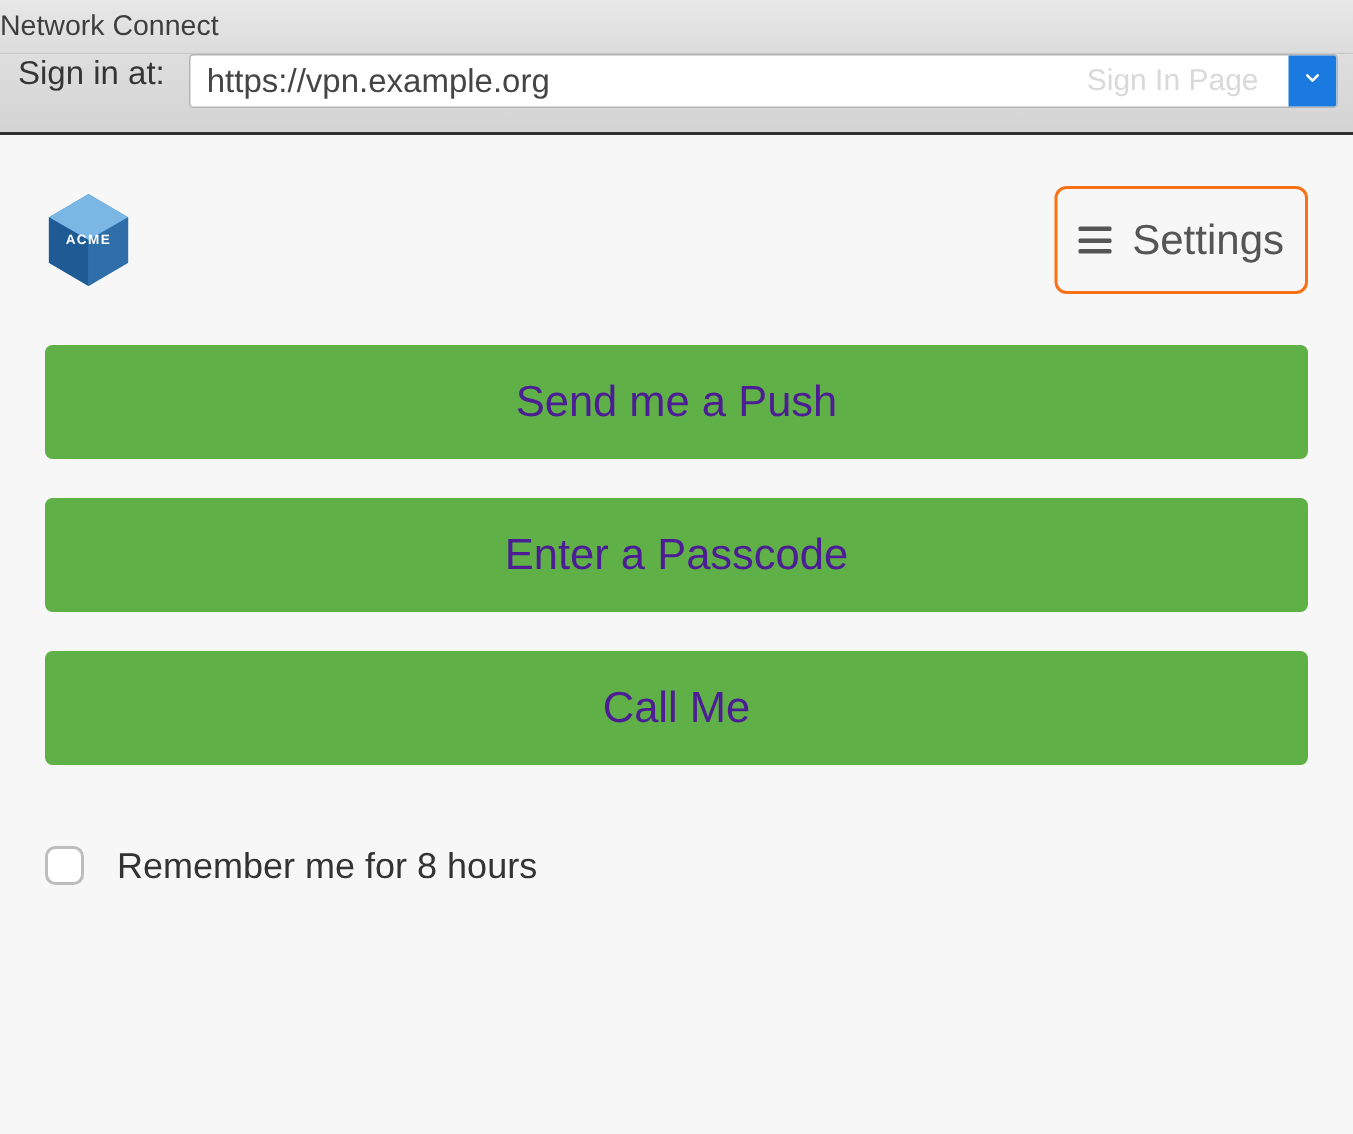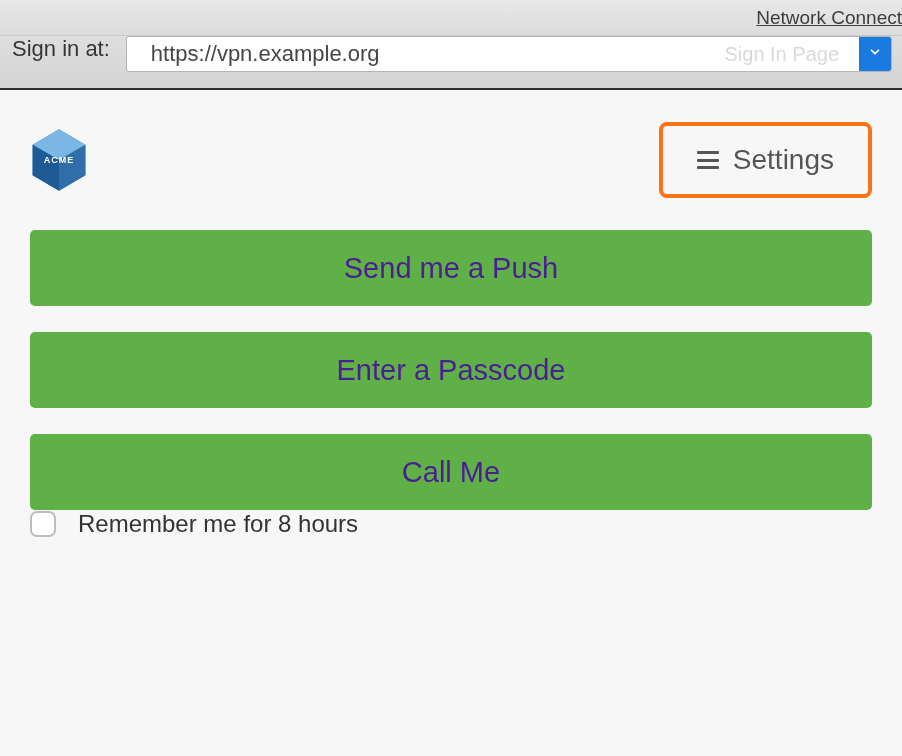--- a/index.html
+++ b/index.html
@@ -11,24 +11,23 @@
       overflow: hidden;
     }
 
     
     .titlebar {
       height: 36px;
       background: linear-gradient(to bottom, #e8e8e8 0%, #dcdcdc 100%);
       border-bottom: 1px solid #c8c8c8;
       display: flex;
       align-items: center;
-      justify-content: flex-end;
+      justify-content: flex-start;
       font-size: 19px;
       color: #3e3e3e;
-      text-decoration: underline;
     }
 
     
     .signin-row {
       height: 54px;
       background: linear-gradient(to bottom, #dedede 0%, #d4d4d4 100%);
       border-bottom: 2px solid #2f2f2f;
       display: flex;
       align-items: flex-start;
       padding: 0 10px 0 12px;
@@ -50,21 +49,21 @@
       overflow: hidden;
       display: flex;
       align-items: center;
     }
     .signin-input {
       flex: 1;
       border: none;
       height: 100%;
       font-size: 22px;
       color: #454545;
-      padding: 0 24px;
+      padding: 0 11px;
       outline: none;
       background: transparent;
     }
     .signin-ghost-btn {
       font-size: 20px;
       color: #d9d9d9;
       padding-right: 20px;
       pointer-events: none;
       white-space: nowrap;
       -webkit-user-select: none;
@@ -112,26 +111,26 @@
       color: #ffffff;
       font-size: 9px;
       font-weight: 700;
       letter-spacing: 1px;
     }
 
     .settings-btn {
       display: flex;
       align-items: center;
       gap: 14px;
-      border: 4px solid #f97316;
+      border: 2px solid #f97316;
       border-radius: 8px;
       background: transparent;
       color: #555;
       font-size: 28px;
-      padding: 18px 34px;
+      padding: 18px 14px;
       cursor: pointer;
     }
     .settings-btn .hamburger {
       width: 22px;
       height: 18px;
       display: flex;
       flex-direction: column;
       justify-content: space-between;
     }
     .settings-btn .hamburger span {
@@ -154,22 +153,23 @@
       color: #4c1d95;
       font-size: 29px;
       font-weight: 500;
       border: none;
       border-radius: 5px;
       cursor: pointer;
     }
 
     .remember-row {
       display: flex;
-      align-items: center;
+      align-items: flex-start;
       gap: 22px;
+      margin-top: 54px;
     }
     .remember-checkbox {
       width: 26px;
       height: 26px;
       border: 2px solid #bdbdbd;
       border-radius: 7px;
       background: #fff;
       cursor: pointer;
       appearance: none;
       -webkit-appearance: none;

